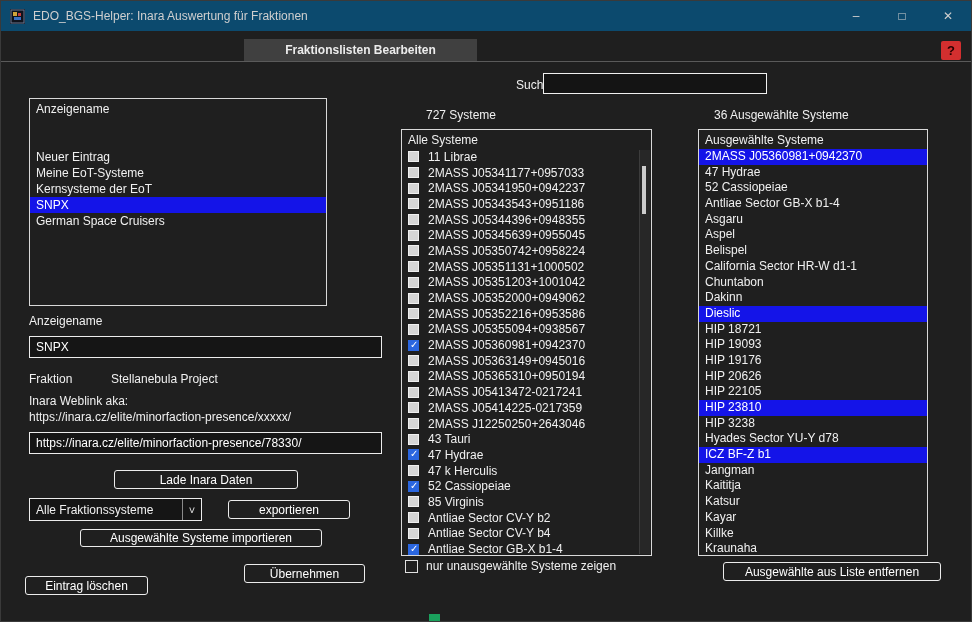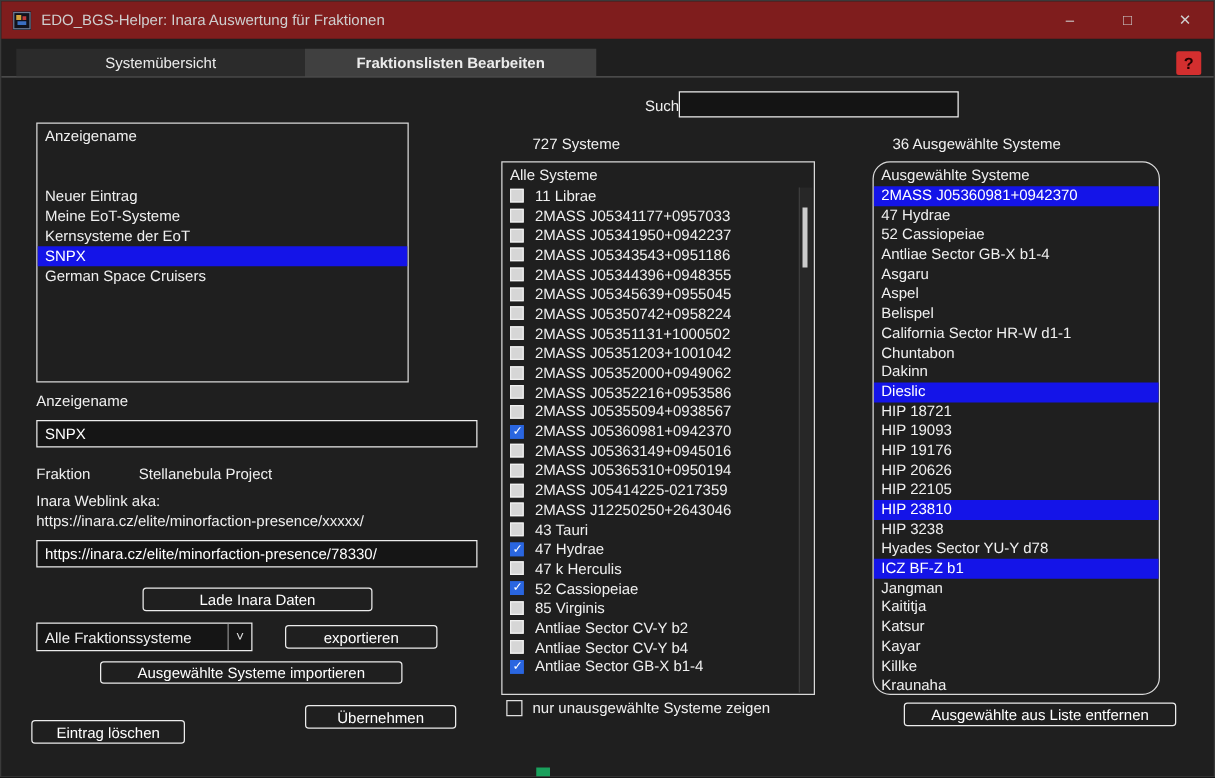--- a/index.html
+++ b/index.html
@@ -4,21 +4,21 @@
 <style>
   * { margin:0; padding:0; box-sizing:border-box; }
   html,body { width:972px; height:622px; background:#000; }
   .window {
     position:relative; width:972px; height:622px;
     background:#1f1f1f; color:#f0f0f0;
     font-family:"Liberation Sans", sans-serif; font-size:12px;
     border:1px solid #3a3a3a; overflow:hidden;
   }
   
-  .titlebar { position:absolute; top:0; left:0; right:0; height:30px; background:#7f1d1d; display:flex; align-items:center; }
+  .titlebar { position:absolute; top:0; left:0; right:0; height:30px; background:#0c4a6e; display:flex; align-items:center; }
   .app-icon { width:15px; height:15px; margin:0 8px 0 9px; flex:0 0 auto; }
   .title { color:#cfcfcf; font-size:12px; white-space:nowrap; }
   .win-controls { margin-left:auto; display:flex; height:30px; }
   .win-btn { width:46px; height:30px; background:transparent; border:none; color:#cfcfcf; font-size:12px; font-family:inherit; display:flex; align-items:center; justify-content:center; cursor:default; }
   
   .tabbar { position:absolute; top:38px; left:0; right:0; height:23px; border-bottom:1px solid #5a5a5a; }
   .tab { position:absolute; top:0; height:22px; display:flex; align-items:center; justify-content:center; color:#ececec; background:#2b2b2b; }
   .tab.t1 { left:12px; width:231px; }
   .tab.t2 { left:243px; width:233px;font-weight:bold; }
   .tab.active { background:#404040; }
@@ -40,21 +40,21 @@
   .sys-row { display:flex; align-items:center; height:15.7px; padding:0 6px; gap:9px; white-space:nowrap; overflow:hidden; }
   .checkbox { width:11px; height:11px; flex:0 0 auto; background:#d6d6d6; border:1px solid #f0f0f0; position:relative; }
   .sys-row.checked .checkbox { background:#2a66e0; border-color:#2a66e0; }
   .sys-row.checked .checkbox::after { content:"\2713"; position:absolute; top:-2px; left:1px; color:#fff; font-size:10px; }
   .scrollbar { position:absolute; top:20px; right:1px; bottom:1px; width:11px; background:#272727; border-left:1px solid #3c3c3c; }
   .scroll-thumb { position:absolute; top:16px; left:2px; width:4px; height:48px; background:#cccccc; }
   .filter-row { position:absolute; left:404px; top:558px; display:flex; align-items:center; gap:8px; }
   .filter-box { width:13px; height:13px; border:1px solid #e0e0e0; background:#1f1f1f; flex:0 0 auto; }
   
   .selected-count { position:absolute; top:107px; left:713px; }
-  .selected-list { left:697px; top:128px; width:230px; height:427px;border-radius:14px; }
+  .selected-list { left:697px; top:128px; width:230px; height:427px; }
   .sel-row { height:15.7px; line-height:15.7px; padding:0 6px; white-space:nowrap; overflow:hidden; }
   
   .lbl { position:absolute; white-space:nowrap; }
   .text-input { position:absolute; background:#151515; border:1px solid #ececec; color:#fff; font-family:inherit; font-size:12px; padding:0 6px; }
   .btn { position:absolute; background:#1f1f1f; border:1px solid #ececec; border-radius:3px; color:#fff; font-family:inherit; font-size:12px; display:flex; align-items:center; justify-content:center; white-space:nowrap; cursor:default; }
   .select { position:absolute; top:497px; left:28px; width:173px; height:23px; background:#151515; border:1px solid #ececec; display:flex; align-items:center; }
   .select .value { flex:1; padding:0 6px; white-space:nowrap; overflow:hidden; }
   .select .chevron { width:19px; height:100%; border-left:1px solid #8a8a8a; display:flex; align-items:center; justify-content:center; color:#e0e0e0; font-size:11px; }
   .indicator { position:absolute; left:428px; top:613px; width:11px; height:9px; background:#1aa05c; }
 </style>
@@ -73,21 +73,20 @@
     </svg>
     <span class="title">EDO_BGS-Helper: Inara Auswertung für Fraktionen</span>
     <div class="win-controls">
       <button class="win-btn">–</button>
       <button class="win-btn">□</button>
       <button class="win-btn">✕</button>
     </div>
   </header>
 
   <nav class="tabbar">
-    <div class="tab t1">Systemübersicht</div>
     <div class="tab t2 active">Fraktionslisten Bearbeiten</div>
   </nav>
   <button class="help-btn">?</button>
 
   <span class="lbl search-label">Suche:</span>
   <input class="search-input" type="text" value="" style="">
 
   <div class="listbox display-list">
     <div class="list-header">Anzeigename</div>
     <div class="list-items">
@@ -191,20 +190,24 @@
         <div class="sys-row">
           <span class="checkbox"></span>
           <span>2MASS J05363149+0945016</span>
         </div>
         <div class="sys-row">
           <span class="checkbox"></span>
           <span>2MASS J05365310+0950194</span>
         </div>
         <div class="sys-row">
           <span class="checkbox"></span>
+          <span>2MASS J05413472-0217241</span>
+        </div>
+        <div class="sys-row">
+          <span class="checkbox"></span>
           <span>2MASS J05414225-0217359</span>
         </div>
         <div class="sys-row">
           <span class="checkbox"></span>
           <span>2MASS J12250250+2643046</span>
         </div>
         <div class="sys-row">
           <span class="checkbox"></span>
           <span>43 Tauri</span>
         </div>

